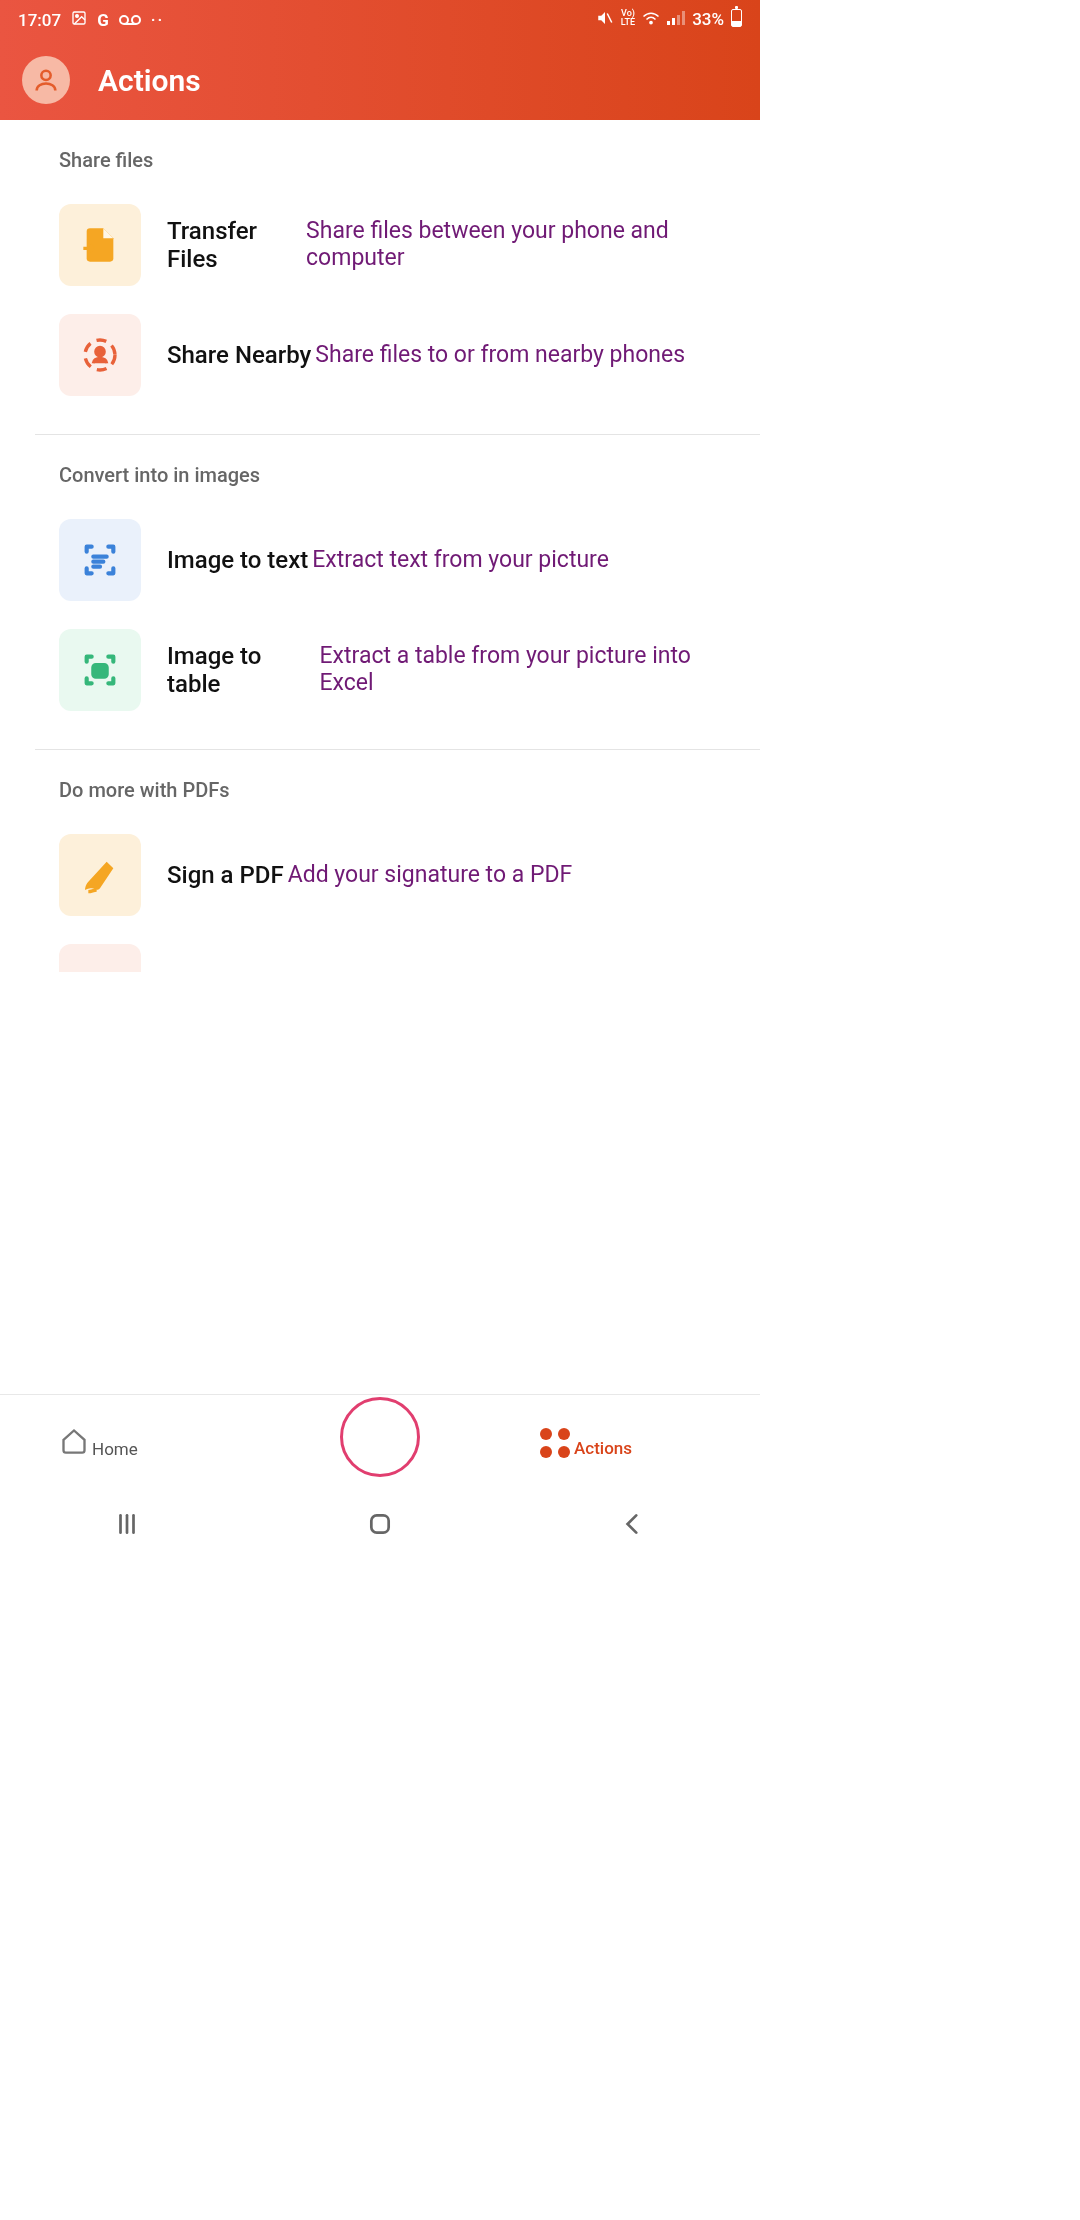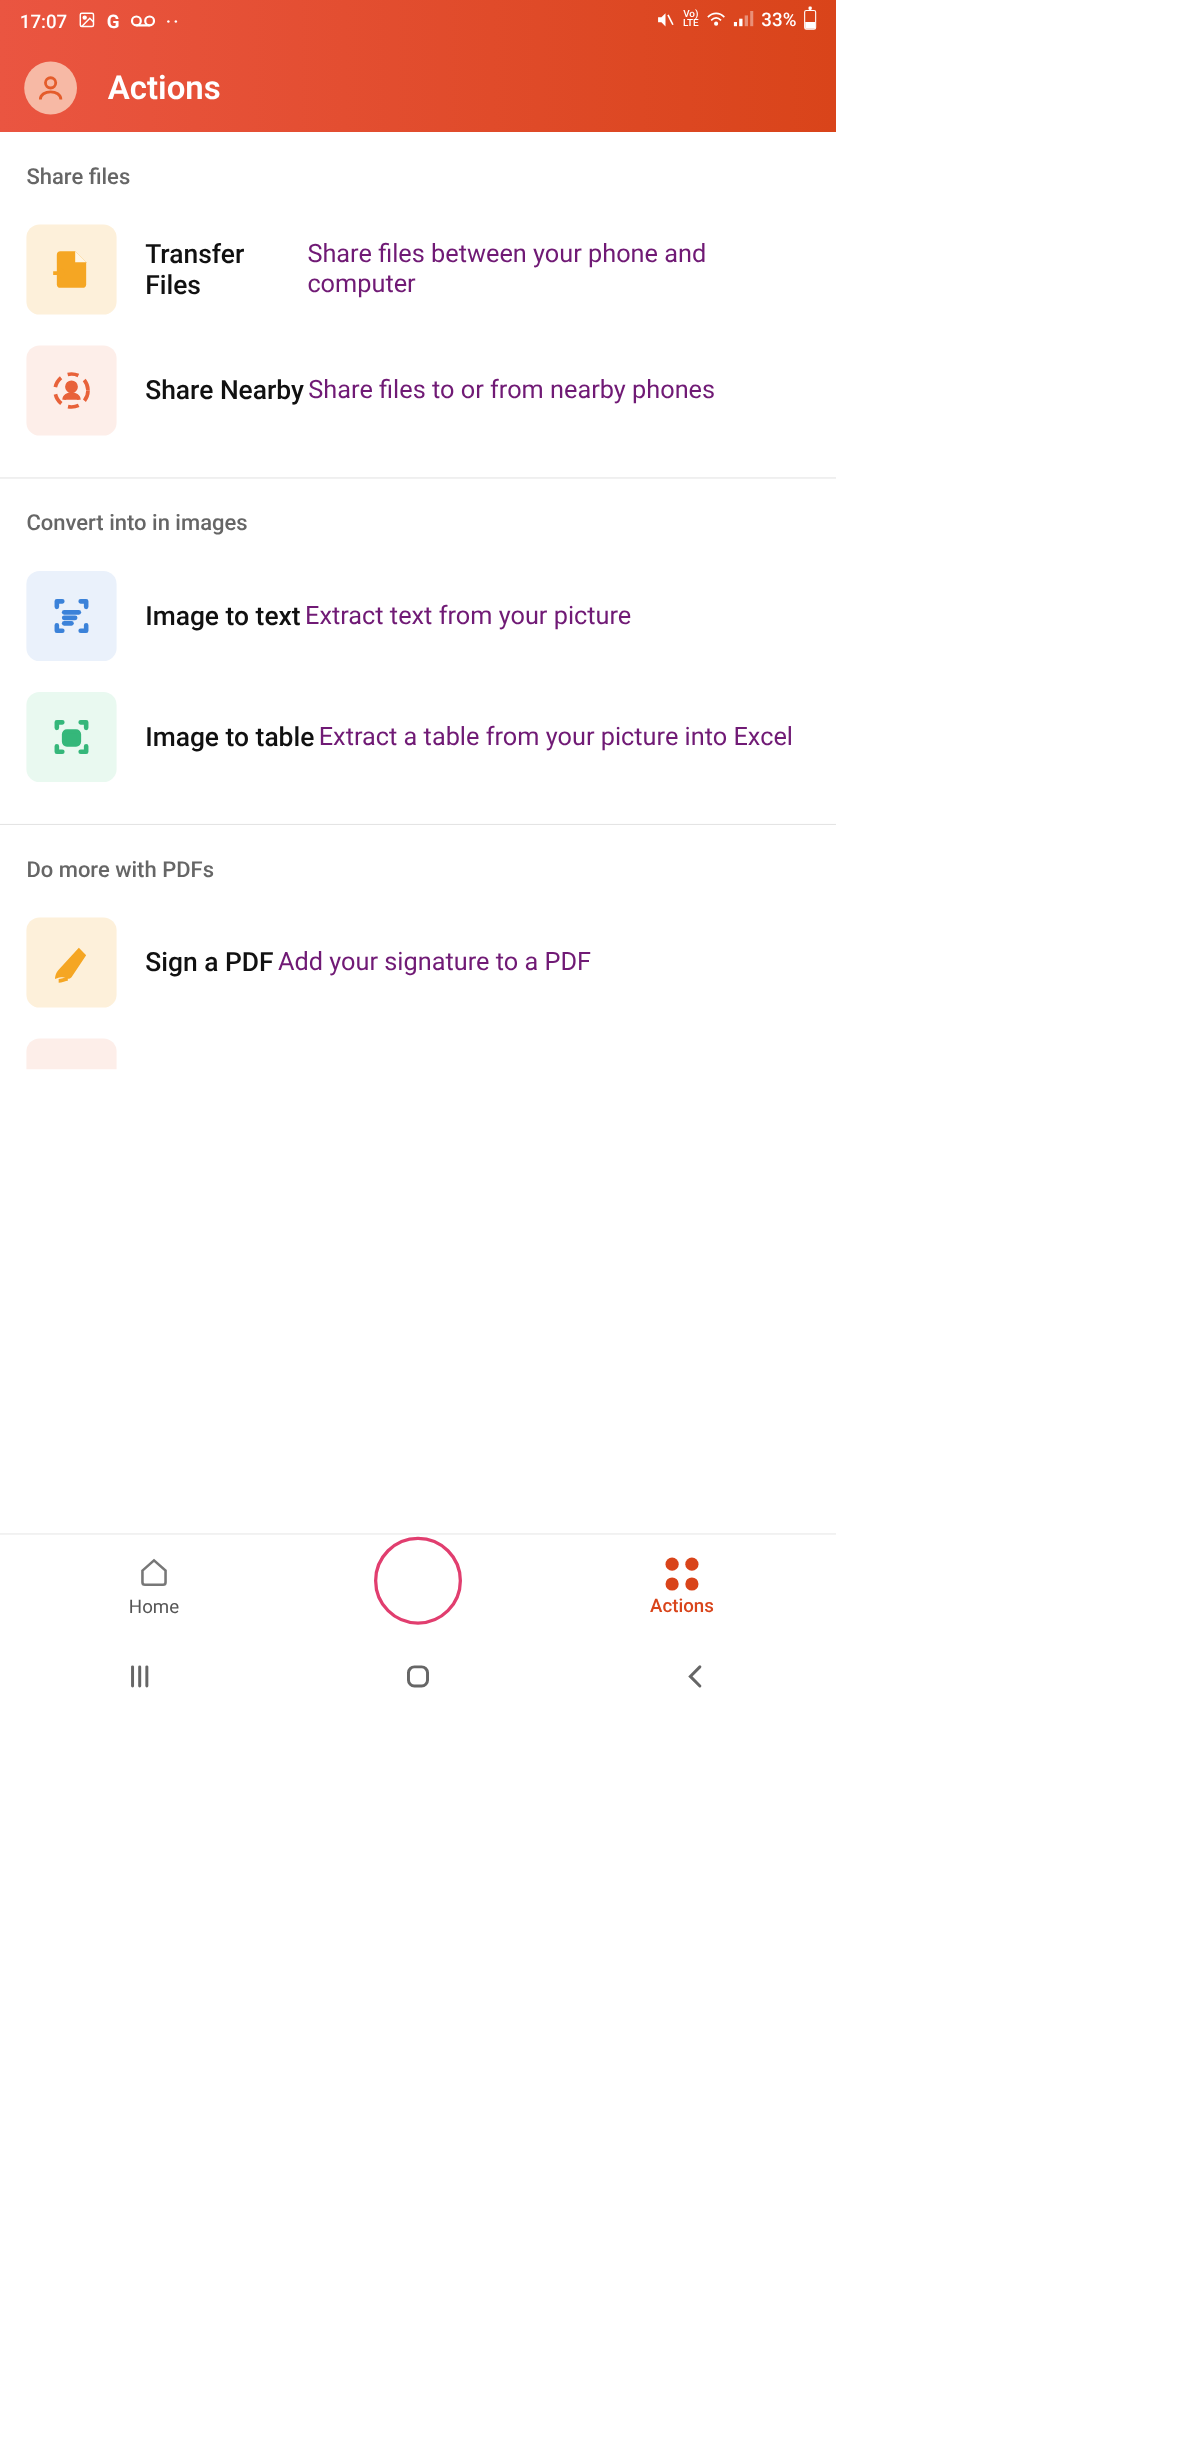--- a/index.html
+++ b/index.html
@@ -22,21 +22,21 @@
     background: linear-gradient(90deg, #ea5541 0%, #d9441a 100%);
     display: flex; align-items: center; padding: 0 22px; gap: 28px;
   }
   .avatar {
     width: 48px; height: 48px; border-radius: 50%;
     background: #f7b9a5;
     display:flex; align-items:center; justify-content:center;
   }
   .page-title { color: #fff; font-size: 30px; font-weight: 600; }
 
-  .content { background:#fff; height: calc(100% - 40px - 80px - 96px - 72px); overflow:hidden; }
+  .content { background:#fff; height: calc(100% - 40px - 80px - 96px - 72px); overflow:hidden;margin-left:35px; }
   .section { border-bottom: 1px solid #e4e4e4; padding-bottom: 24px; }
   .section:last-child { border-bottom: none; }
   .section-title { color: #666; font-size: 20px; font-weight: 500; padding: 28px 24px 18px 24px; }
 
   .action-row {
     display:flex; align-items:center; gap: 26px;
     padding: 14px 24px;
   }
   .icon-tile {
     width: 82px; height: 82px; border-radius: 12px;
@@ -51,21 +51,21 @@
   .action-title { font-size: 24px; color:#111; font-weight:500; }
   .action-sub   { font-size: 23px; color:#701a75; }
 
   .partial-tile { width:82px; height:28px; margin: 14px 0 0 24px; border-radius:12px 12px 0 0; background:#fdeee9; }
 
   .bottom-nav {
     height: 96px; border-top: 1px solid #e8e8e8;
     display:flex; align-items:center; justify-content:space-around;
     background:#fff; position:relative;
   }
-  .nav-btn { display:flex; flex-direction:column; align-items:center; gap:4px; width:160px; }
+  .nav-btn { display:flex; flex-direction:row; align-items:flex-end; gap:4px; width:160px; }
   .nav-label { font-size:17px; }
   .nav-home .nav-label { color:#555; }
   .nav-actions .nav-label { color:#d9441a; font-weight:500; }
   .fab {
     width: 80px; height:80px; border-radius:50%;
     border: 3px solid #e13e6f;
     display:flex; align-items:center; justify-content:center;
     background:#fff;
     position:relative; top:-6px;
   }

